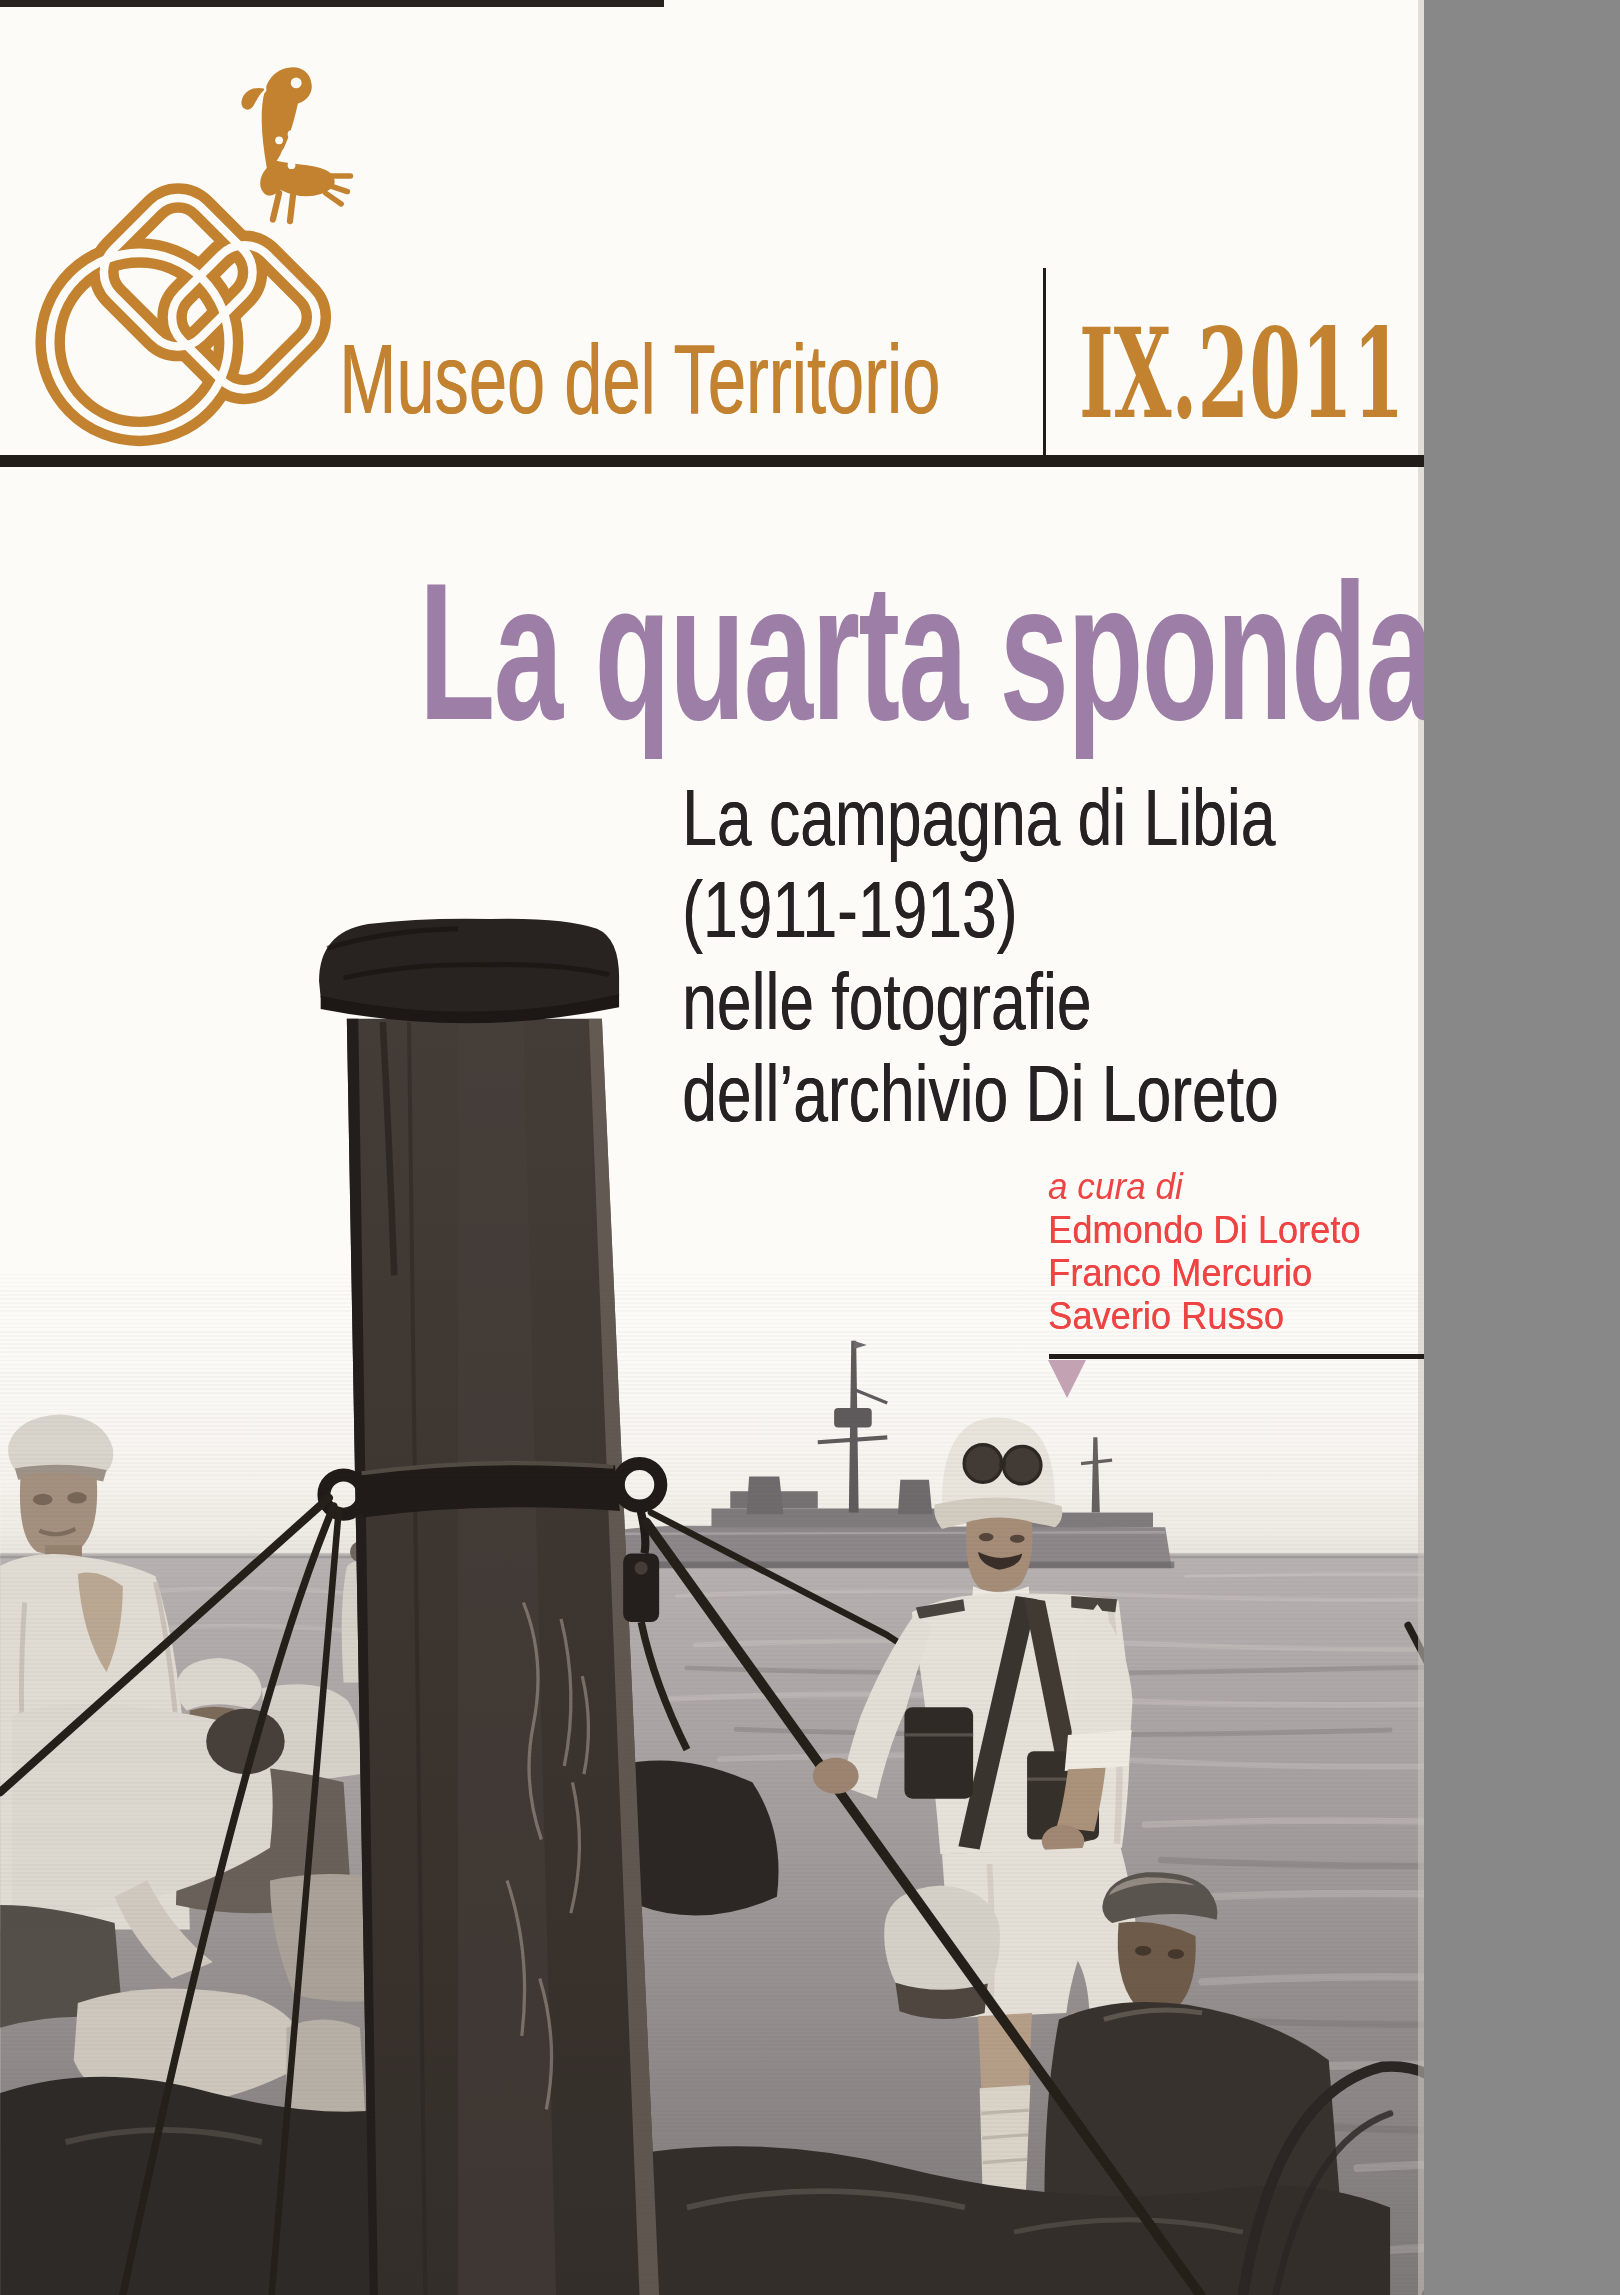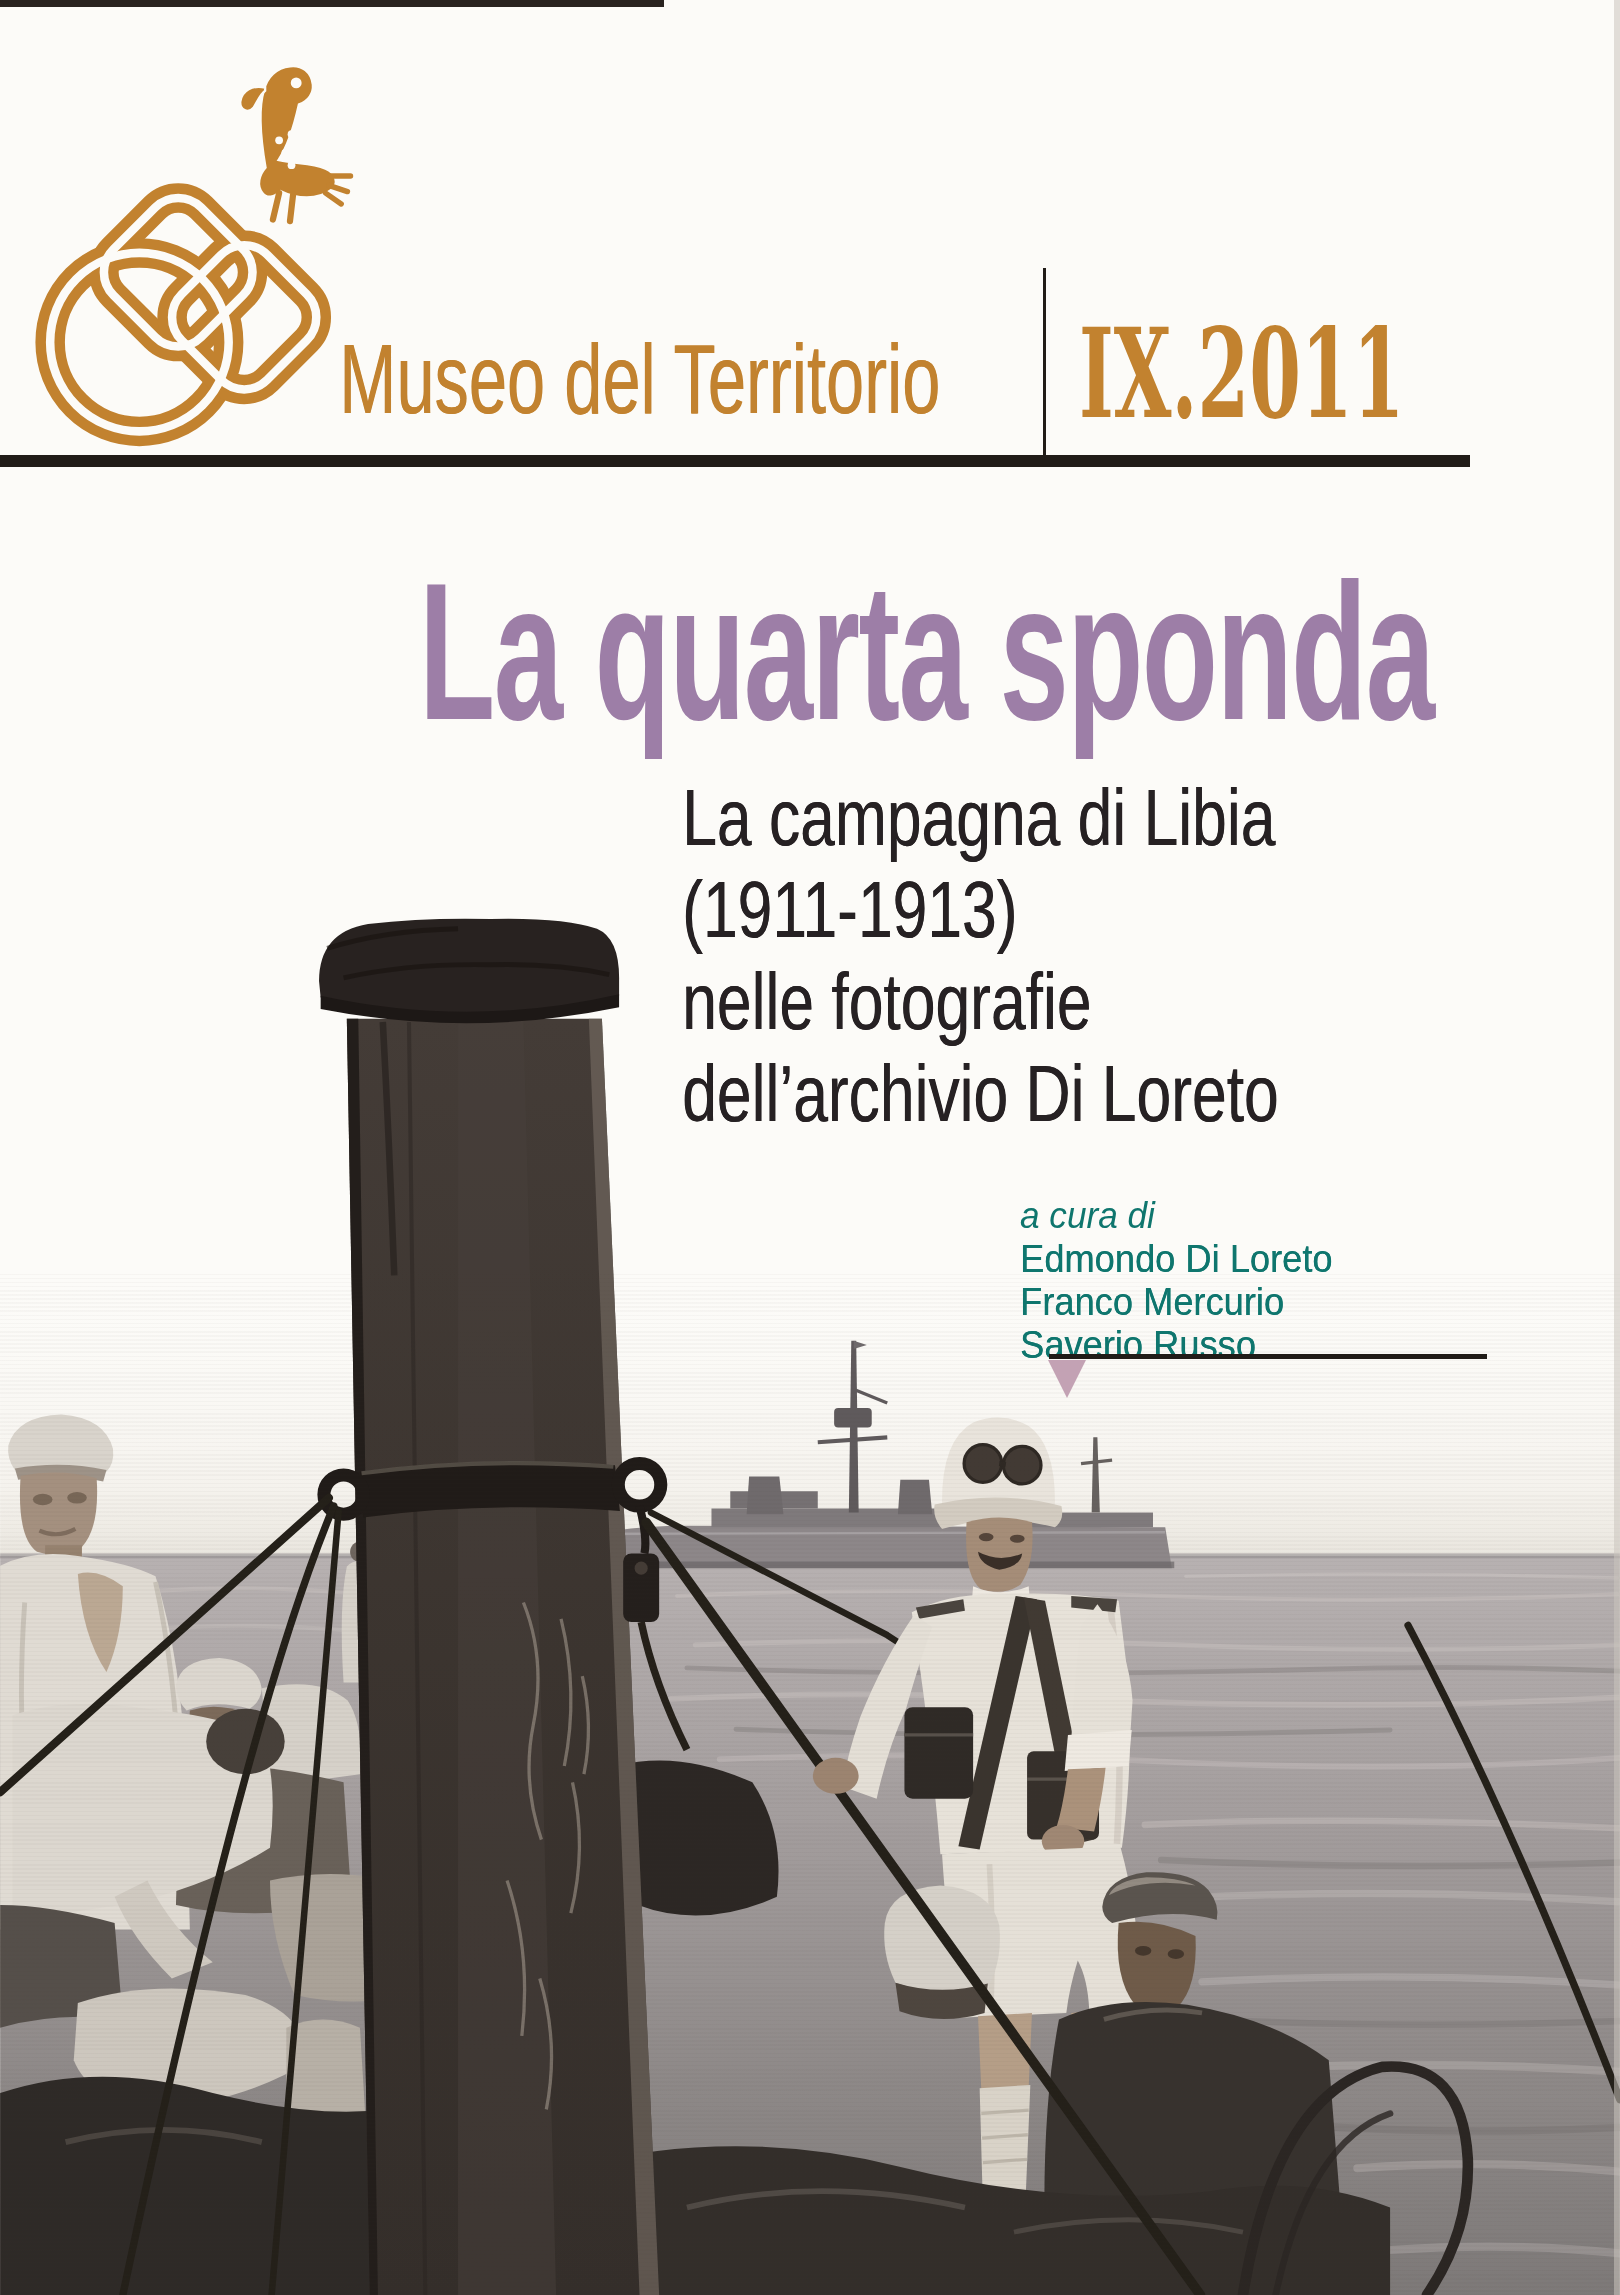--- a/index.html
+++ b/index.html
@@ -1,17 +1,17 @@
 <!DOCTYPE html>
 <html style="--accent: #c2822f; --title-color: #9d7ea7; --triangle: #c3a2b4; --rule: #211c18;font-size:13px"><head>
 <meta charset="utf-8">
 <style>
   html,body{margin:0;padding:0;background:#888;}
   .page{
-    position:relative; width:1620px; height:2295px;
+    position:relative; width:1424px; height:2295px;
     background:#fcfbf8; overflow:hidden;
     font-family:"Liberation Sans", sans-serif;
   }
   .abs{position:absolute;}
   
   .logo{position:absolute; left:23px; top:8.2px; width:357px; height:482px;}
   .brand{
     position:absolute; left:339px; top:330px;
     font-size:98px; line-height:1; color:var(--accent);
     transform:scaleX(.70); transform-origin:0 0; white-space:nowrap;
@@ -32,21 +32,21 @@
     color:var(--title-color);
     transform:scaleX(.64); transform-origin:0 0; white-space:nowrap;
   }
   .subtitle{
     position:absolute; left:682px; top:772px;
     font-size:80px; line-height:92px; color:#262123;
     transform:scaleX(.78); transform-origin:0 0; white-space:nowrap;
     text-shadow:0.5px 0 0 currentColor;
   }
   
-  .credits{position:absolute; left:1020px; top:1165px; color:#0f766e; white-space:nowrap;margin-top:29px;}
+  .credits{position:absolute; left:1048px; top:1165px; color:#ef4444; white-space:nowrap;}
   .credits .lead{
     font-style:italic; font-size:37px; line-height:43px;
     transform:scaleX(.95); transform-origin:0 0;
   }
   .credits .name{
     font-size:39px; line-height:43px;
     transform:scaleX(.93); transform-origin:0 0;
     text-shadow:0.3px 0 0 currentColor;
   }
   .credits-rule{position:absolute; left:1049px; top:1354px; width:438px; height:4.9px; background:var(--rule);}

